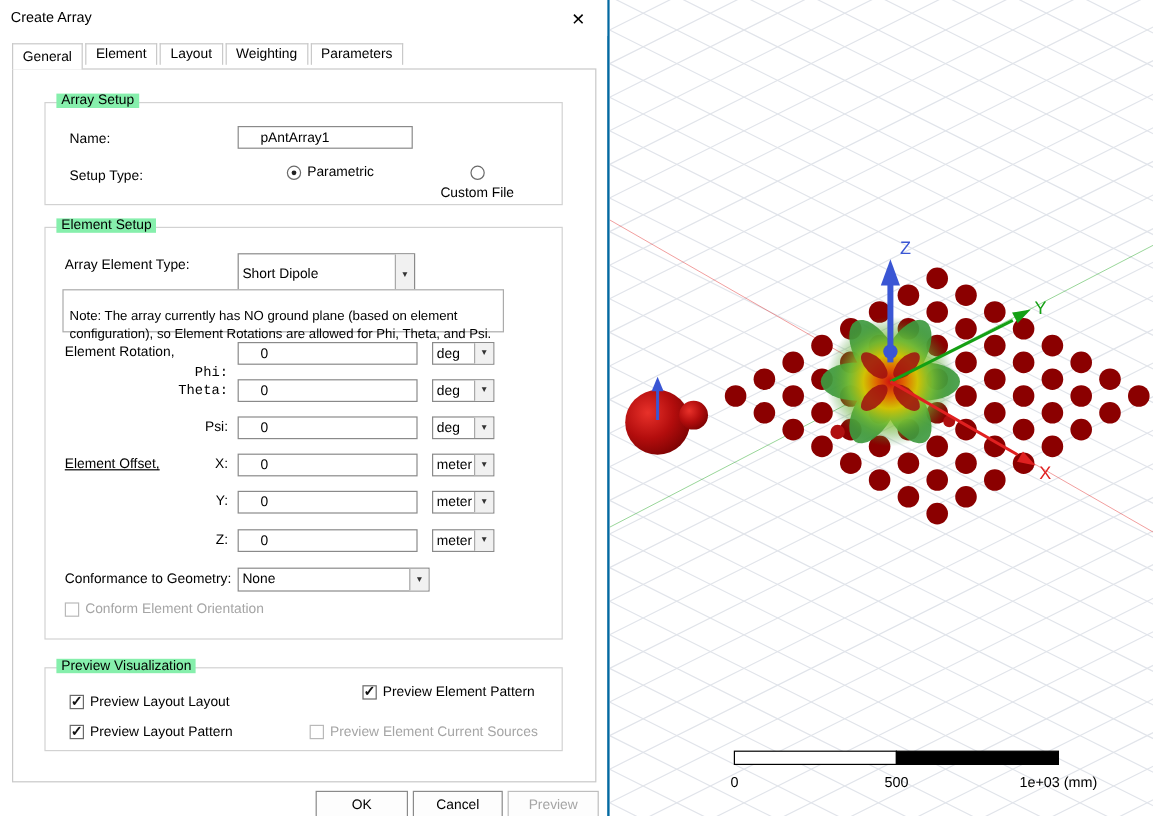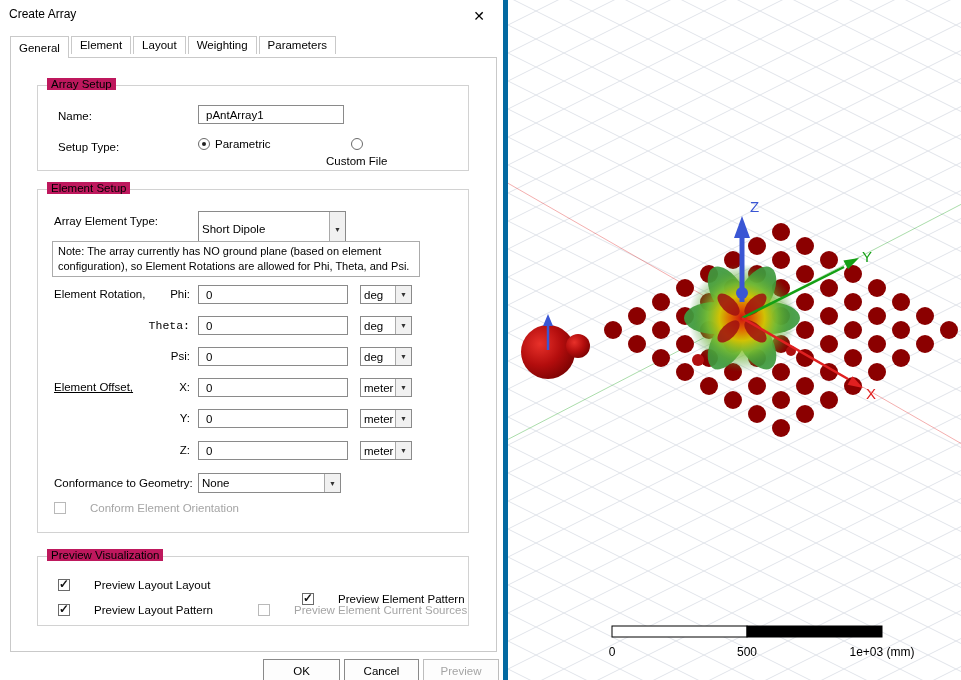--- a/index.html
+++ b/index.html
@@ -1,47 +1,47 @@
 <!DOCTYPE html>
 <html style="--ax-x: #e02020; --ax-y: #14a014; --ax-z: #3a56d4;"><head>
 <meta charset="utf-8">
 <style>
   * { box-sizing: border-box; margin: 0; padding: 0; }
   html,body { width: 961px; height: 680px; }
   body { font-family: "Liberation Sans", sans-serif; font-size: 12px; color: #000; background:#fff; }
   .screen { position: relative; width: 961px; height: 680px; overflow: hidden; background: #fff; }
 
   
-  .dialog { position:absolute; left:0; top:0; width:508px; height:680px; background:#fff; border-right:5px solid #0369a1; z-index:5; }
+  .dialog { position:absolute; left:0; top:0; width:508px; height:680px; background:#fff; border-right:2px solid #0369a1; z-index:5; }
   .titlebar { position:absolute; left:0; top:0; width:100%; height:30px; background:#fff; }
   .title { position:absolute; left:9px; top:7px; font-size:12px; }
   .close-btn { position:absolute; right:8px; top:4px; width:32px; height:24px; text-align:center; line-height:24px; font-size:14px; cursor:pointer; }
 
   .tabbar { position:absolute; left:10px; top:36px; height:22px; display:flex; align-items:flex-start; z-index:3; }
   .tab { border:1px solid #c9c9c9; border-bottom:none; background:#fff; padding:2px 8px 2px; height:18px; margin-right:2px; font-size:11.5px; white-space:nowrap; }
   .tab.active { height:22px; padding-top:5px; margin-bottom:-1px; z-index:4; position:relative; }
 
   .tabpage { position:absolute; left:10px; top:57px; width:487px; height:595px; border:1px solid #c9c9c9; background:#fff; }
 
   .group { position:absolute; border:1px solid #d2d2d2; background:#fff; }
-  .legend { position:absolute; top:-8px; left:9px; background:#be185d; padding:0 4px; font-size:11.5px; white-space:nowrap; }
+  .legend { position:absolute; top:-8px; left:9px; background:#86efac; padding:0 4px; font-size:11.5px; white-space:nowrap; }
 
   .lbl { position:absolute; font-size:11.5px; white-space:nowrap; }
   .lbl.right { text-align:right; }
-  .field { position:absolute; height:19px; border:1px solid #8a8a8a; font:11.5px "Liberation Sans", sans-serif; padding:0 7px; background:#fff; }
+  .field { position:absolute; height:19px; border:1px solid #8a8a8a; font:11.5px "Liberation Sans", sans-serif; padding:0 18px; background:#fff; }
   .combo { position:absolute; height:19px; border:1px solid #8a8a8a; background:#fff; display:flex; align-items:center; }
   .combo-text { flex:1; padding-left:3px; font-size:11.5px; white-space:nowrap; overflow:hidden; }
   .combo-btn { width:16px; height:100%; background:#f1f1f1; border-left:1px solid #a9a9a9; display:flex; align-items:center; justify-content:center; font-size:7px; color:#333; flex:none; }
-  .note { position:absolute; border:1px solid #ababab; background:#fff; font-size:11px; padding:2px 5px; line-height:1.35; }
-
-  .radio { position:absolute; display:flex; align-items:center; gap:5px; font-size:11.5px; cursor:default; }
+  .note { position:absolute; border:1px solid #ababab; background:#fff; font-size:11px; padding:15px 5px; line-height:1.35; }
+
+  .radio { position:absolute; display:flex; align-items:center; gap:5px; font-size:11.5px; cursor:default;margin-left:41px; }
   .radio-c { width:12px; height:12px; border:1px solid #6a6a6a; border-radius:50%; background:#fff; position:relative; flex:none; }
   .radio-c.sel::after { content:""; position:absolute; left:3px; top:3px; width:4px; height:4px; border-radius:50%; background:#222; }
 
-  .cb { position:absolute; display:flex; align-items:center; gap:24px; font-size:11.5px; cursor:default; }
+  .cb { position:absolute; display:flex; align-items:center; gap:5px; font-size:11.5px; cursor:default; }
   .cb-box { width:12px; height:12px; border:1px solid #6a6a6a; background:#fff; position:relative; flex:none; }
   .cb-box.checked::after { content:"✓"; position:absolute; left:0px; top:-3px; font-size:12px; font-weight:bold; color:#111; }
   .cb.disabled { color:#a5a5a5; }
   .cb.disabled .cb-box { border-color:#b9b9b9; }
 
   .btn { position:absolute; height:24px; border:1px solid #8a8a8a; background:#fdfdfd; font-size:11.5px; text-align:center; line-height:22px; cursor:pointer; }
   .btn.disabled { color:#a5a5a5; border-color:#bdbdbd; cursor:default; }
 
   
   .viewport { position:absolute; left:508px; top:0; width:453px; height:680px; background:#fff; }
@@ -89,21 +89,21 @@
         <span class="lbl" style="left:16px; top:25px;">Array Element Type:</span>
         <div class="combo" style="left:160px; top:21px; width:148px; height:36px;">
           <span class="combo-text">Short Dipole</span>
           <span class="combo-btn">▼</span>
         </div>
 
         <div class="note" style="left:14px; top:51px; width:368px; height:36px;">Note:  The array currently has NO ground plane (based on element configuration), so Element Rotations are allowed for Phi, Theta, and Psi.</div>
 
         <span class="lbl" style="left:16px; top:98px;">Element Rotation,</span>
 
-        <span class="lbl right" style="left:60px; top:98px; width:92px;">Phi:</span>
+        <span class="lbl right" style="left:60px; top:114px; width:92px;font-family:Liberation Mono, monospace;">Phi:</span>
         <input class="field" style="left: 160px; top: 95px; width: 150px;" value="0">
         <div class="combo" style="left:322px; top:95px; width:52px;">
           <span class="combo-text">deg</span>
           <span class="combo-btn">▼</span>
         </div>
 
         <span class="lbl right" style="left:60px; top:129px; width:92px;font-family:Liberation Mono, monospace;">Theta:</span>
         <input class="field" style="left: 160px; top: 126px; width: 150px;" value="0">
         <div class="combo" style="left:322px; top:126px; width:52px;">
           <span class="combo-text">deg</span>
@@ -134,39 +134,39 @@
         </div>
 
         <span class="lbl right" style="left:60px; top:254px; width:92px;">Z:</span>
         <input class="field" style="left: 160px; top: 251px; width: 150px;" value="0">
         <div class="combo" style="left:322px; top:251px; width:52px;">
           <span class="combo-text">meter</span>
           <span class="combo-btn">▼</span>
         </div>
 
         <span class="lbl" style="left:16px; top:287px;">Conformance to Geometry:</span>
-        <div class="combo" style="left:160px; top:283px; width:143px; height:20px;gap:32px;">
+        <div class="combo" style="left:160px; top:283px; width:160px; height:20px;gap:32px;">
           <span class="combo-text">None</span>
           <span class="combo-btn">▼</span>
         </div>
 
         <label class="cb disabled" style="left:16px; top:312px;">
           <span class="cb-box"></span>
           <span>Conform Element Orientation</span>
         </label>
       </div>
 
       <div class="group" style="left:26px; top:498px; width:432px; height:70px;">
         <span class="legend">Preview Visualization</span>
 
         <label class="cb" style="left:20px; top:22px;">
           <span class="cb-box checked"></span>
           <span>Preview Layout Layout</span>
         </label>
-        <label class="cb" style="left:220px; top:36px;padding-left:44px;">
+        <label class="cb" style="left:220px; top:14px;padding-left:44px;">
           <span class="cb-box checked"></span>
           <span>Preview Element Pattern</span>
         </label>
         <label class="cb" style="left:20px; top:47px;">
           <span class="cb-box checked"></span>
           <span>Preview Layout Pattern</span>
         </label>
         <label class="cb disabled" style="left:220px; top:47px;">
           <span class="cb-box"></span>
           <span>Preview Element Current Sources</span>

